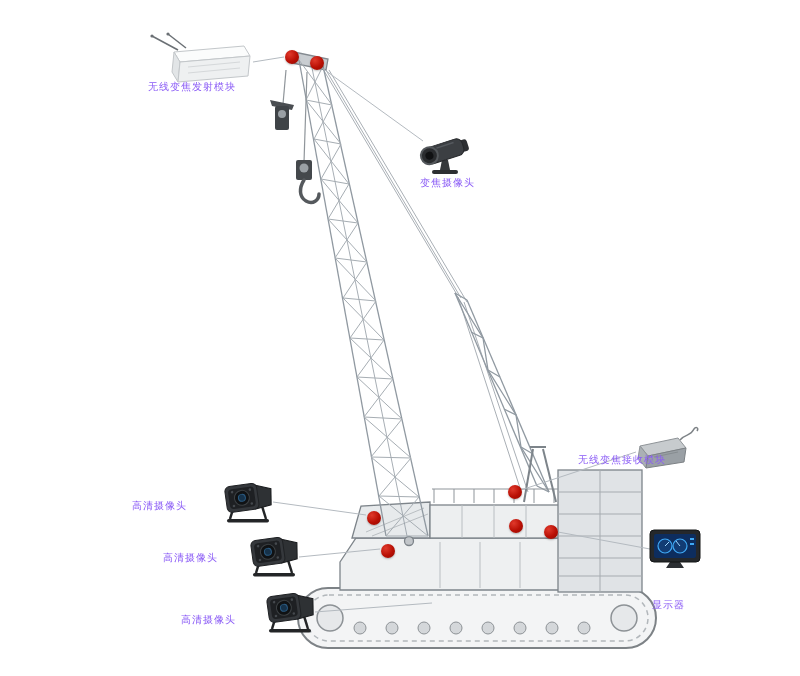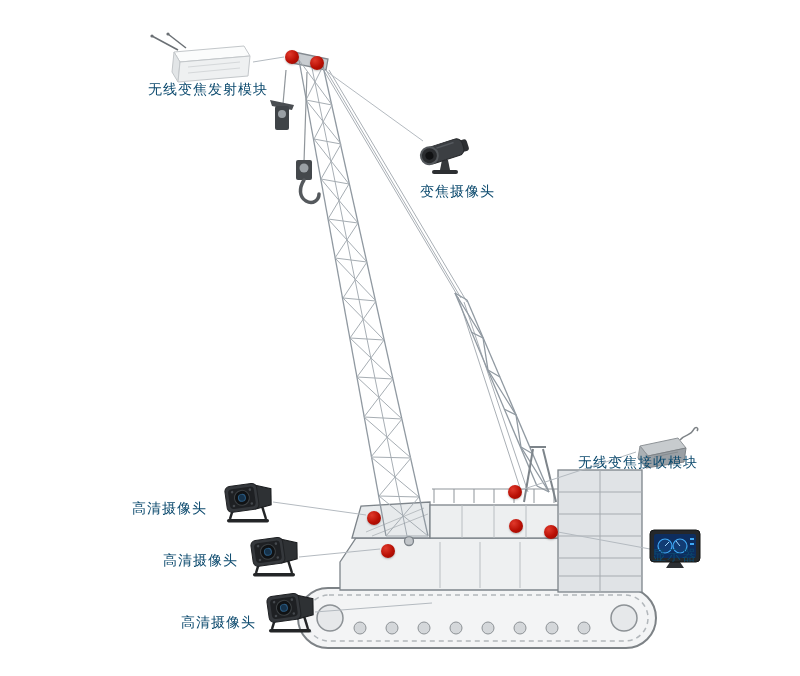--- a/index.html
+++ b/index.html
@@ -3,21 +3,21 @@
 <meta charset="utf-8">
 <style>
   html,body{margin:0;padding:0;background:#ffffff;}
   .canvas{
     position:relative;width:800px;height:676px;background:#ffffff;overflow:hidden;
     font-family:"Liberation Sans","DejaVu Sans",sans-serif;
   }
   .canvas svg{display:block;}
   .layer{position:absolute;left:0;top:0;width:800px;height:676px;pointer-events:none;}
   .label{
-    position:absolute;font-size:14px;color:#0c4a6e;letter-spacing:1px;
+    position:absolute;font-size:10px;color:#8b5cf6;letter-spacing:1px;
     white-space:nowrap;line-height:1;
   }
   .marker{
     position:absolute;width:14px;height:14px;border-radius:50%;
     background:radial-gradient(circle at 34% 30%, #e0392b 0%, #b80f04 55%, #8f0b02 100%);
     box-shadow:0 1px 2px rgba(0,0,0,.25);
   }
   .device{position:absolute;}
 </style>
 </head>
@@ -265,20 +265,20 @@
         <circle cx="22" cy="19" r="3.5" fill="#16324a" stroke="#2a5a80"></circle>
         <circle cx="13" cy="12" r="1.3" fill="#45494e"></circle>
           <circle cx="31" cy="12" r="1.3" fill="#45494e"></circle>
         <circle cx="13" cy="26" r="1.3" fill="#45494e"></circle>
           <circle cx="31" cy="26" r="1.3" fill="#45494e"></circle>
       </g>
     </svg>
   </div>
 
   <div class="label" style="left:148px;top:82px;">无线变焦发射模块</div>
-  <div class="label" style="left:420px;top:184px;">变焦摄像头</div>
+  <div class="label" style="left:420px;top:178px;">变焦摄像头</div>
   <div class="label" style="left:578px;top:455px;">无线变焦接收模块</div>
-  <div class="label" style="left:652px;top:548px;">显示器</div>
+  <div class="label" style="left:652px;top:600px;">显示器</div>
   <div class="label" style="left:132px;top:501px;">高清摄像头</div>
   <div class="label" style="left:163px;top:553px;">高清摄像头</div>
   <div class="label" style="left:181px;top:615px;">高清摄像头</div>
 
 </div>
 
 </body></html>

